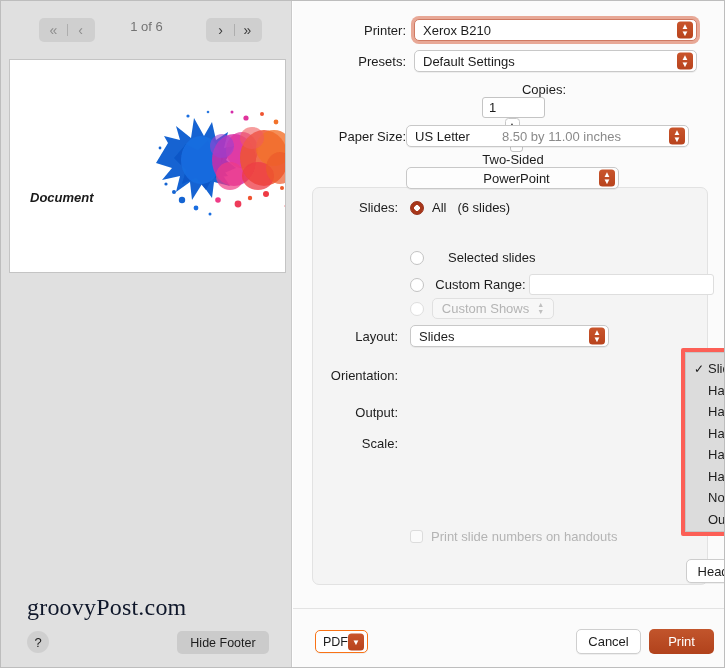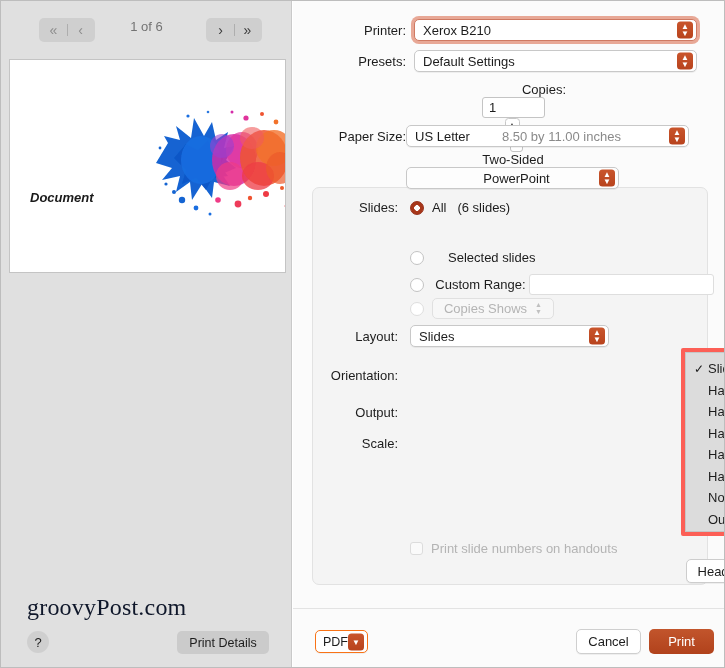--- a/index.html
+++ b/index.html
@@ -465,21 +465,21 @@
             <circle cx="146" cy="66" r="1.6" fill="#ef5330"></circle>
             <circle cx="140" cy="118" r="1.4" fill="#ee3b44"></circle>
             <circle cx="64" cy="126" r="1.5" fill="#1a6ee0"></circle>
           </g>
         </svg>
       </div>
     </div>
 
     <div class="watermark">groovyPost.com</div>
     <div class="help-btn">?</div>
-    <button class="hide-details-btn">Print Details</button>
+    <button class="hide-details-btn">Hide Footer</button>
   </div>
 
   <div class="right-pane">
 
     <div class="field-row" style="left:0; top:18px; width:433px;">
       <div class="field-label" style="width:113px;">Printer:</div>
       <div class="popup focus-ring" style="margin-left:8px; width:283px;">
         <span>Xerox B210</span>
         <span class="chev">
             <span>▲</span>
@@ -552,21 +552,21 @@
       <div style="width:105px;"></div>
       <div class="radio" style="margin-left:12px;"></div>
       <div class="opt-label" style="margin-left:8px; width:97px;text-align:center;">Custom Range:</div>
       <div class="textfield" style="width:185px; border-color:#dedede;"></div>
     </div>
 
     <div class="field-row" style="left:0; top:297px; width:433px;">
       <div style="width:105px;"></div>
       <div class="radio dim" style="margin-left:12px;"></div>
       <div class="custom-shows" style="margin-left:8px;">
-        <span>Copies Shows</span>
+        <span>Custom Shows</span>
         <span class="mini-chev">
             <span>▲</span>
             <span>▼</span>
           </span>
       </div>
     </div>
 
     <div class="field-row" style="left:0; top:324px; width:433px;">
       <div class="field-label" style="width:105px;">Layout:</div>
       <div class="popup" style="margin-left:12px; width:199px;">
@@ -581,21 +581,21 @@
     <div class="field-row" style="left:0; top:367px; width:433px;">
       <div class="field-label" style="width:105px;">Orientation:</div>
     </div>
     <div class="field-row" style="left:0; top:404px; width:433px;">
       <div class="field-label" style="width:105px;">Output:</div>
     </div>
     <div class="field-row" style="left:0; top:435px; width:433px;">
       <div class="field-label" style="width:105px;">Scale:</div>
     </div>
 
-    <div class="field-row" style="left:0; top:528px; width:433px;margin-top:12px;">
+    <div class="field-row" style="left:0; top:528px; width:433px;">
       <div style="width:105px;"></div>
       <div class="checkbox dim" style="margin-left:12px;"></div>
       <div class="opt-label dim" style="margin-left:8px;">Print slide numbers on handouts</div>
     </div>
 
     <button class="header-footer-btn">Header/Footer...</button>
 
     <div class="menu">
       <div class="menu-item">
         <span class="menu-check">✓</span>

